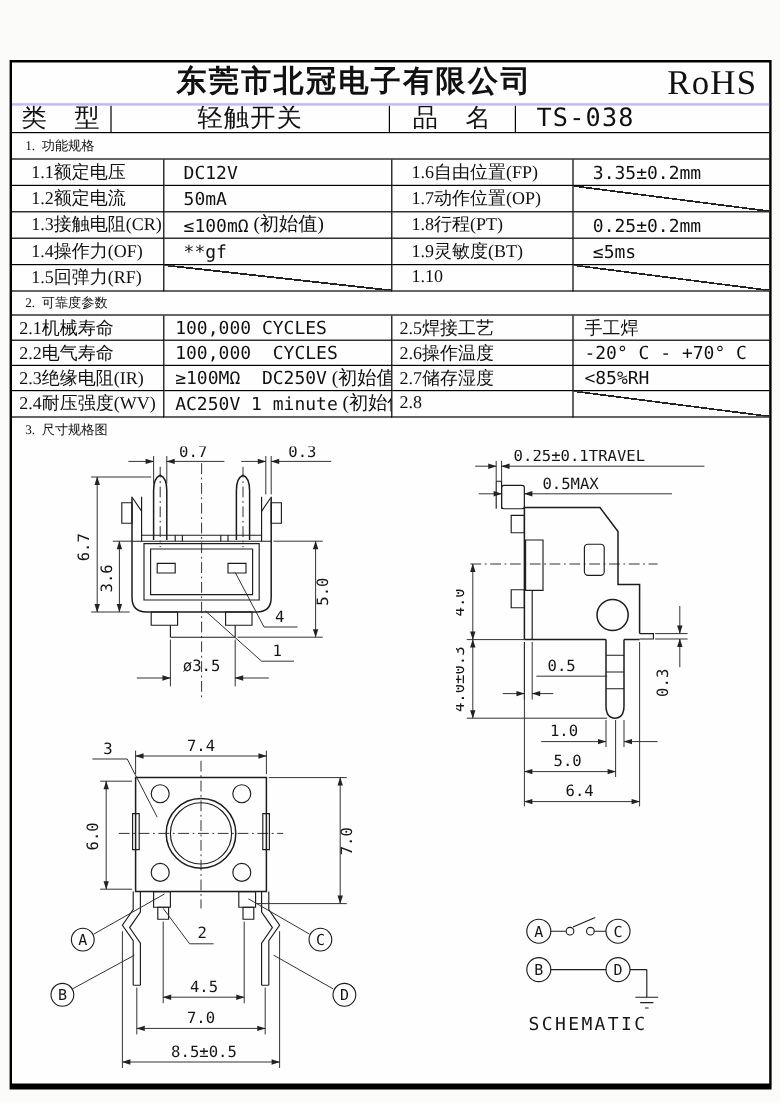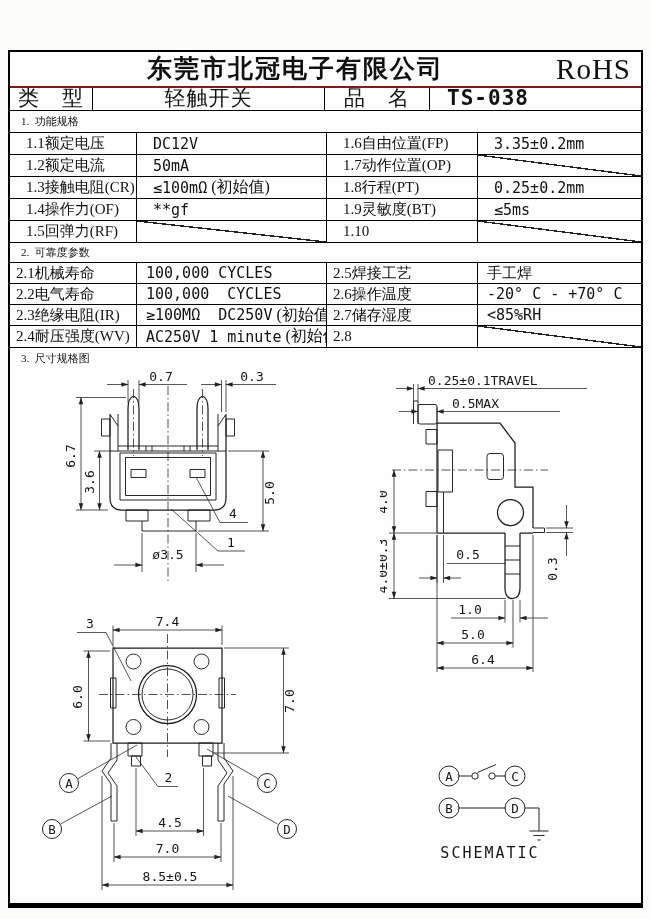--- a/index.html
+++ b/index.html
@@ -1,32 +1,32 @@
 <!DOCTYPE html>
 <html><head>
 <meta charset="utf-8">
 <style>
   html,body{margin:0;padding:0;background:#fff;}
   .page{position:relative;width:650px;height:919px;background:#fbfbfa;overflow:hidden;
         font-family:"Liberation Serif","DejaVu Serif",serif;color:#111;}
   .doc{position:absolute;left:8px;top:50px;width:635px;height:858px;box-sizing:border-box;
        border:2px solid #000;border-bottom:5px solid #000;background:#fefefe;}
   
-  .hdr{position:relative;height:34px;border-bottom:2px solid #7f1d1d;}
+  .hdr{position:relative;height:34px;border-bottom:2px solid #c4b5fd;}
   .company{position:absolute;left:0;right:60px;top:0;height:34px;line-height:34px;text-align:center;
            font-size:25px;font-weight:bold;letter-spacing:2px;}
   .rohs{position:absolute;right:10px;top:0;height:32px;line-height:34px;
         font-family:"Liberation Serif",serif;font-size:29px;letter-spacing:1px;}
   
   .typerow{display:grid;grid-template-columns:83px 232px 105px auto;height:22px;border-bottom:1px solid #000;}
   .typerow>div{box-sizing:border-box;border-right:1px solid #000;line-height:21px;text-align:center;
                font-size:21px;letter-spacing:1px;overflow:hidden;}
   .typerow>div:last-child{border-right:none;}
   .typerow .pr40{}
-  .typerow .pr95{padding-right:95px;font-weight:bold;}
+  .typerow .pr95{padding-right:95px;}
   
   .sectitle{box-sizing:border-box;border-bottom:1px solid #000;padding-left:11px;
             font-size:11px;white-space:pre;display:flex;align-items:center;}
   .st22{height:22px;} .st20{height:20px;}
   
   .grid{display:grid;grid-template-columns:127px 190px 151px auto;}
   .grid>div{box-sizing:border-box;border-right:1px solid #000;border-bottom:1px solid #000;
             overflow:hidden;display:flex;align-items:center;}
   .grid>div.nr{border-right:none;}
   .g1>div{height:22px;padding-left:16px;}

